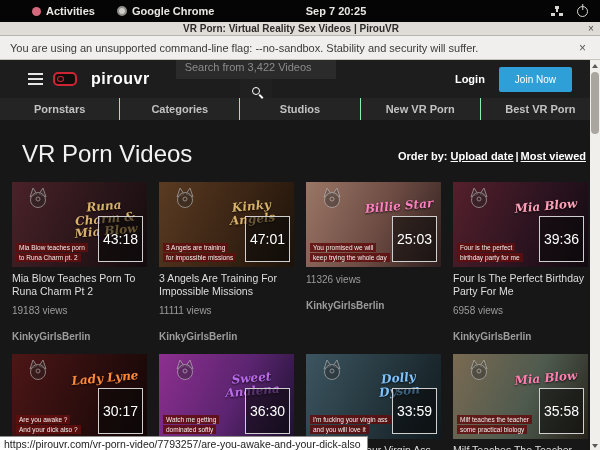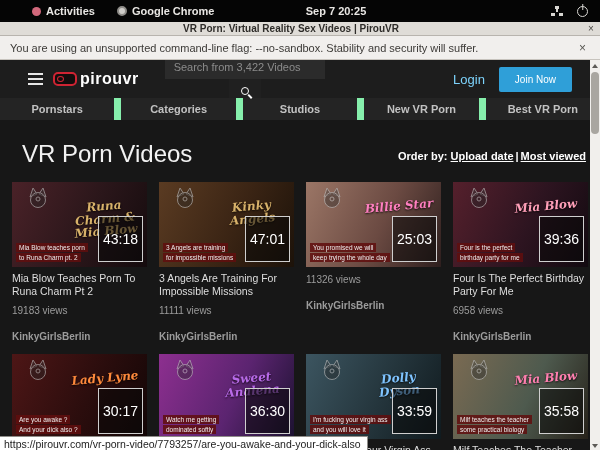--- a/index.html
+++ b/index.html
@@ -37,42 +37,42 @@
              display:flex; align-items:center; padding:0 10px; }
   .infobar-msg { flex:1; font-size:11px; color:#3c3a37; }
   .infobar-close { font-size:12px; color:#5a5854; padding:0 4px; }
 
   
   .site { position:relative; height:392px; background:#171717; overflow:hidden; }
 
   .site-header { height:38px; background:#1d1d1d; display:flex; align-items:center; padding:0 14px; }
   .hamburger { width:15px; display:flex; flex-direction:column; gap:3px; margin:0 10px 0 14px; }
   .hamburger i { height:2px; background:#e6e6e6; }
-  .logo { display:flex; align-items:center; gap:3px; margin-right:26px; }
+  .logo { display:flex; align-items:center; gap:14px; margin-right:26px; }
   .logo-goggles { width:24px; height:14px; border:2px solid #cf2433; border-radius:5px;
                   position:relative; background:#120d0d; }
   .logo-goggles i { position:absolute; left:2px; top:2px; width:7px; height:6px;
                     border:1.5px solid #cf2433; border-radius:50%; }
   .logo-text { color:#fff; font-size:16px; font-weight:bold; letter-spacing:.5px; }
   .search-wrap { display:flex; align-items:center;flex-direction:column; }
   .search-input { width:160px; height:24px; background:#2b2b2b; border:none; color:#bbb;
                   font-size:11px; padding:0 9px; outline:none; font-family:"Liberation Sans",sans-serif; }
   .search-input::placeholder { color:#8b8b8b; }
   .search-btn { width:32px; height:24px; background:#202020; border:none; display:flex;
                 align-items:center; justify-content:center; }
   .mag { width:8px; height:8px; border:1.6px solid #fff; border-radius:50%; position:relative; }
   .mag i { position:absolute; width:1.8px; height:5px; background:#fff; left:7px; top:6px;
            transform:rotate(-45deg); }
   .header-right { margin-left:auto; display:flex; align-items:center; gap:14px; padding-right:14px; }
-  .login { color:#7dd3fc; font-size:13px; }
+  .login { color:#ffffff; font-size:11px;font-weight:bold; }
   .join-btn { background:#2f9fd8; color:#fff; font-size:10px; border:none; padding:7px 16px;
               border-radius:2px; font-family:"Liberation Sans",sans-serif; }
 
   .site-nav { height:22px; display:flex; background:#171717; }
-  .nav-item { flex:1; background:#242424; border-right:7px solid #86efac; display:flex;
+  .nav-item { flex:1; background:#242424; border-right:1px solid #86efac; display:flex;
               align-items:center; justify-content:center; font-size:11px; font-weight:bold;
               color:#c2c2c2; }
   .nav-item:last-child { border-right:none; }
 
   .title-row { display:flex; align-items:flex-end; padding:14px 14px 0 14px; height:48px;margin-left:8px; }
   .page-title { color:#f2f2f2; font-size:24px; font-weight:normal; }
   .order-by { margin-left:auto; font-size:11px; font-weight:bold; color:#fff; padding-bottom:6px; }
   .order-by a { color:#fff; text-decoration:underline; }
   .order-sep { padding:0 2px; }
 

